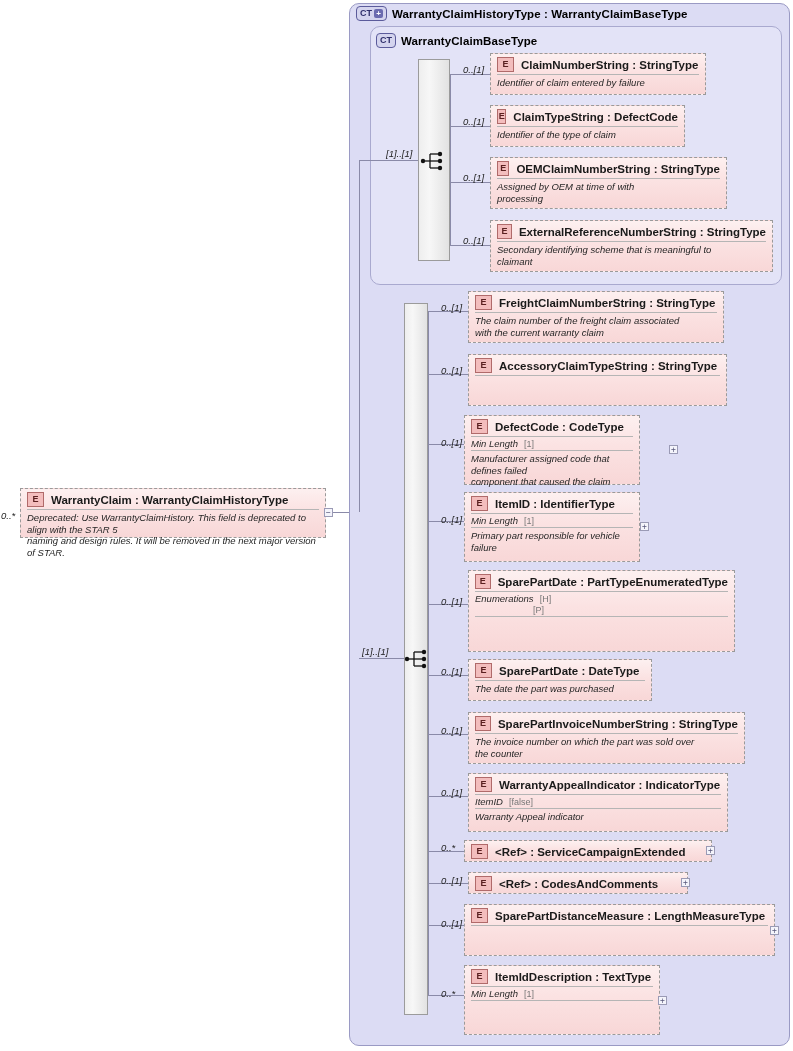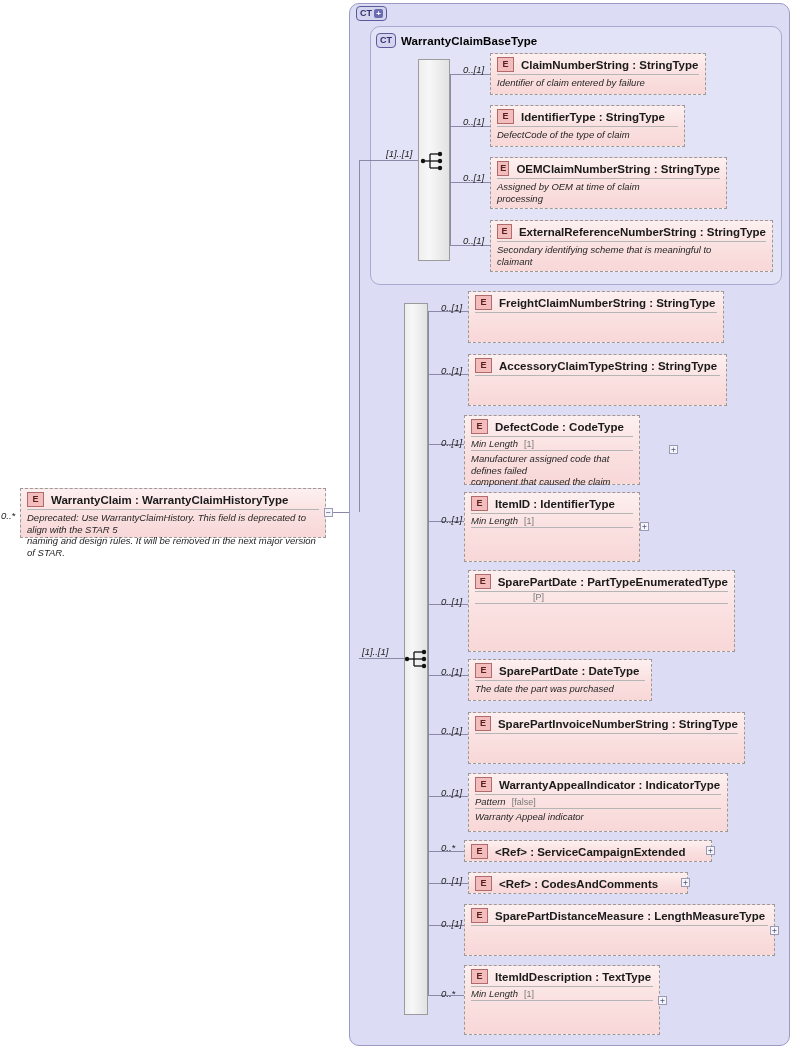--- a/index.html
+++ b/index.html
@@ -119,20 +119,21 @@
 </style>
 </head>
 <body>
 
 <div id="canvas">
 
   <div class="ct-outer" style="left:349px;top:3px;width:441px;height:1043px;"></div>
 
   <div class="ct-tag" style="left:356px;top:6px;">
     <span class="ct-badge">CT<span class="plus">+</span></span>
+    <span class="ct-title">WarrantyClaimHistoryType : WarrantyClaimBaseType</span>
   </div>
 
   <div class="ct-inner" style="left:370px;top:26px;width:412px;height:259px;"></div>
 
   <div class="ct-tag" style="left:376px;top:33px;">
     <span class="ct-badge">CT</span>
     <span class="ct-title">WarrantyClaimBaseType</span>
   </div>
 
   <div class="el" style="left:20px;top:488px;width:306px;height:50px;">
@@ -178,34 +179,34 @@
       <span class="el-name">ClaimNumberString : StringType</span>
     </div>
     <div class="el-sep"></div>
     <div class="el-doc">Identifier of claim entered by failure</div>
   </div>
   <div class="card" style="left:463px;top:64px;">0..[1]</div>
 
   <div class="el" style="left:490px;top:105px;width:195px;height:42px;">
     <div class="el-head">
       <span class="el-badge">E</span>
-      <span class="el-name">IdentifierType : StringType</span>
-    </div>
-    <div class="el-sep"></div>
-    <div class="el-doc">DefectCode of the type of claim</div>
+      <span class="el-name">ClaimTypeString : DefectCode</span>
+    </div>
+    <div class="el-sep"></div>
+    <div class="el-doc">Identifier of the type of claim</div>
   </div>
   <div class="card" style="left:463px;top:116px;">0..[1]</div>
 
   <div class="el" style="left:490px;top:157px;width:237px;height:52px;">
     <div class="el-head">
       <span class="el-badge">E</span>
       <span class="el-name">OEMClaimNumberString : StringType</span>
     </div>
     <div class="el-sep"></div>
-    <div class="el-doc">Assigned by OEM at time of claim
+    <div class="el-doc">Assigned by OEM at time of with
 processing</div>
   </div>
   <div class="card" style="left:463px;top:172px;">0..[1]</div>
 
   <div class="el" style="left:490px;top:220px;width:283px;height:52px;">
     <div class="el-head">
       <span class="el-badge">E</span>
       <span class="el-name">ExternalReferenceNumberString : StringType</span>
     </div>
     <div class="el-sep"></div>
@@ -243,20 +244,22 @@
   <div class="ln ln-h" style="left:428px;top:883px;width:40px;"></div>
   <div class="ln ln-h" style="left:428px;top:925px;width:36px;"></div>
   <div class="ln ln-h" style="left:428px;top:995px;width:36px;"></div>
 
   <div class="el" style="left:468px;top:291px;width:256px;height:52px;">
     <div class="el-head">
       <span class="el-badge">E</span>
       <span class="el-name">FreightClaimNumberString : StringType</span>
     </div>
     <div class="el-sep"></div>
+    <div class="el-doc">The claim number of the freight claim associated
+with the current warranty claim</div>
   </div>
   <div class="card" style="left:441px;top:302px;">0..[1]</div>
 
   <div class="el" style="left:468px;top:354px;width:259px;height:52px;">
     <div class="el-head">
       <span class="el-badge">E</span>
       <span class="el-name">AccessoryClaimTypeString : StringType</span>
     </div>
     <div class="el-sep"></div>
   </div>
@@ -283,30 +286,36 @@
     <div class="el-head">
       <span class="el-badge">E</span>
       <span class="el-name">ItemID      : IdentifierType</span>
     </div>
     <div class="el-sep"></div>
     <div class="el-facet">
       <span>Min Length</span>
       <span class="fv">[1]</span>
     </div>
     <div class="el-sep"></div>
+    <div class="el-doc">Primary part responsible for vehicle
+failure</div>
   </div>
   <div class="card" style="left:441px;top:514px;">0..[1]</div>
   <div class="exp" style="left:640px;top:522px;">+</div>
 
   <div class="el" style="left:468px;top:570px;width:267px;height:82px;">
     <div class="el-head">
       <span class="el-badge">E</span>
       <span class="el-name">SparePartDate : PartTypeEnumeratedType</span>
     </div>
     <div class="el-sep"></div>
+    <div class="el-facet">
+      <span>Enumerations</span>
+      <span class="fv">[H]</span>
+    </div>
     <div class="el-facet-extra">[P]</div>
     <div class="el-sep"></div>
   </div>
   <div class="card" style="left:441px;top:596px;">0..[1]</div>
 
   <div class="el" style="left:468px;top:659px;width:184px;height:42px;">
     <div class="el-head">
       <span class="el-badge">E</span>
       <span class="el-name">SparePartDate : DateType</span>
     </div>
@@ -314,31 +323,33 @@
     <div class="el-doc">The date the part was purchased</div>
   </div>
   <div class="card" style="left:441px;top:666px;">0..[1]</div>
 
   <div class="el" style="left:468px;top:712px;width:277px;height:52px;">
     <div class="el-head">
       <span class="el-badge">E</span>
       <span class="el-name">SparePartInvoiceNumberString : StringType</span>
     </div>
     <div class="el-sep"></div>
+    <div class="el-doc">The invoice number on which the part was sold over
+the counter</div>
   </div>
   <div class="card" style="left:441px;top:725px;">0..[1]</div>
 
   <div class="el" style="left:468px;top:773px;width:260px;height:59px;">
     <div class="el-head">
       <span class="el-badge">E</span>
       <span class="el-name">WarrantyAppealIndicator : IndicatorType</span>
     </div>
     <div class="el-sep"></div>
     <div class="el-facet">
-      <span>Pattern</span>
+      <span>ItemID</span>
       <span class="fv">[false]</span>
     </div>
     <div class="el-sep"></div>
     <div class="el-doc">Warranty Appeal indicator</div>
   </div>
   <div class="card" style="left:441px;top:787px;">0..[1]</div>
 
   <div class="el" style="left:464px;top:840px;width:248px;height:22px;">
     <div class="el-head">
       <span class="el-badge">E</span>

